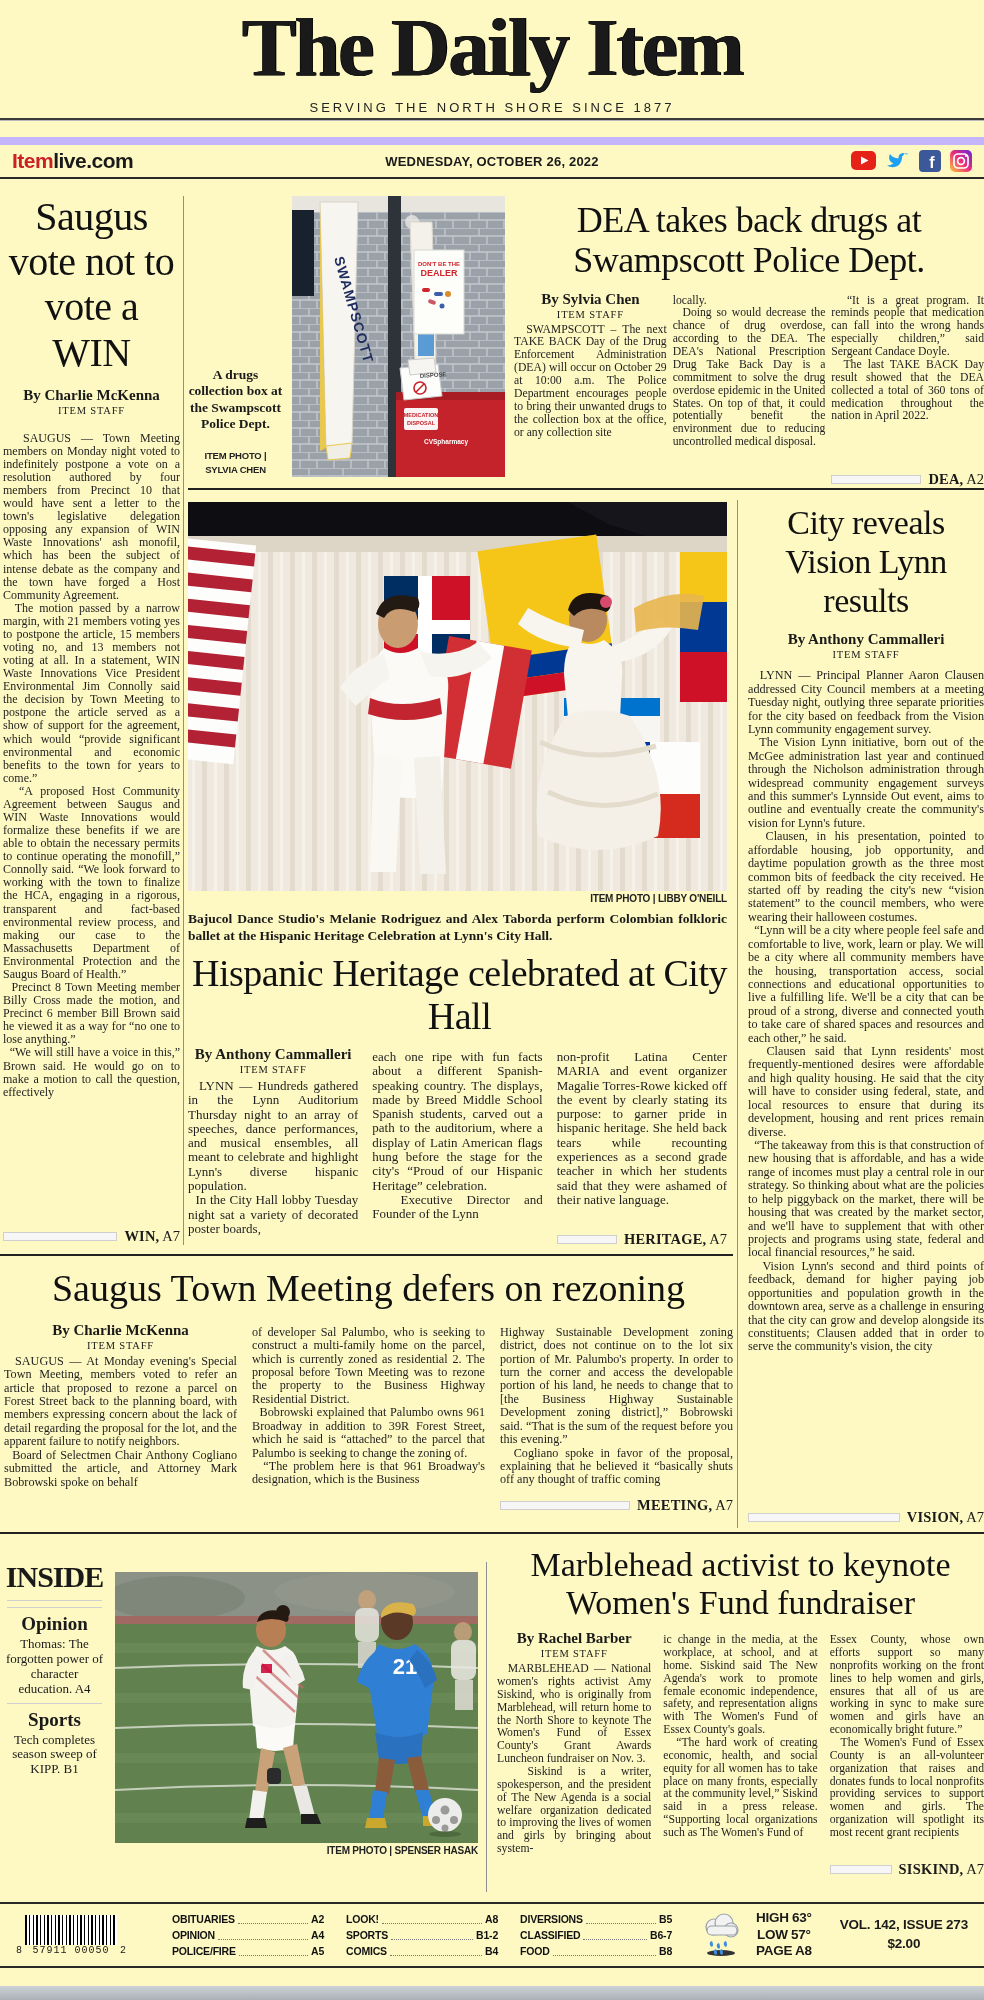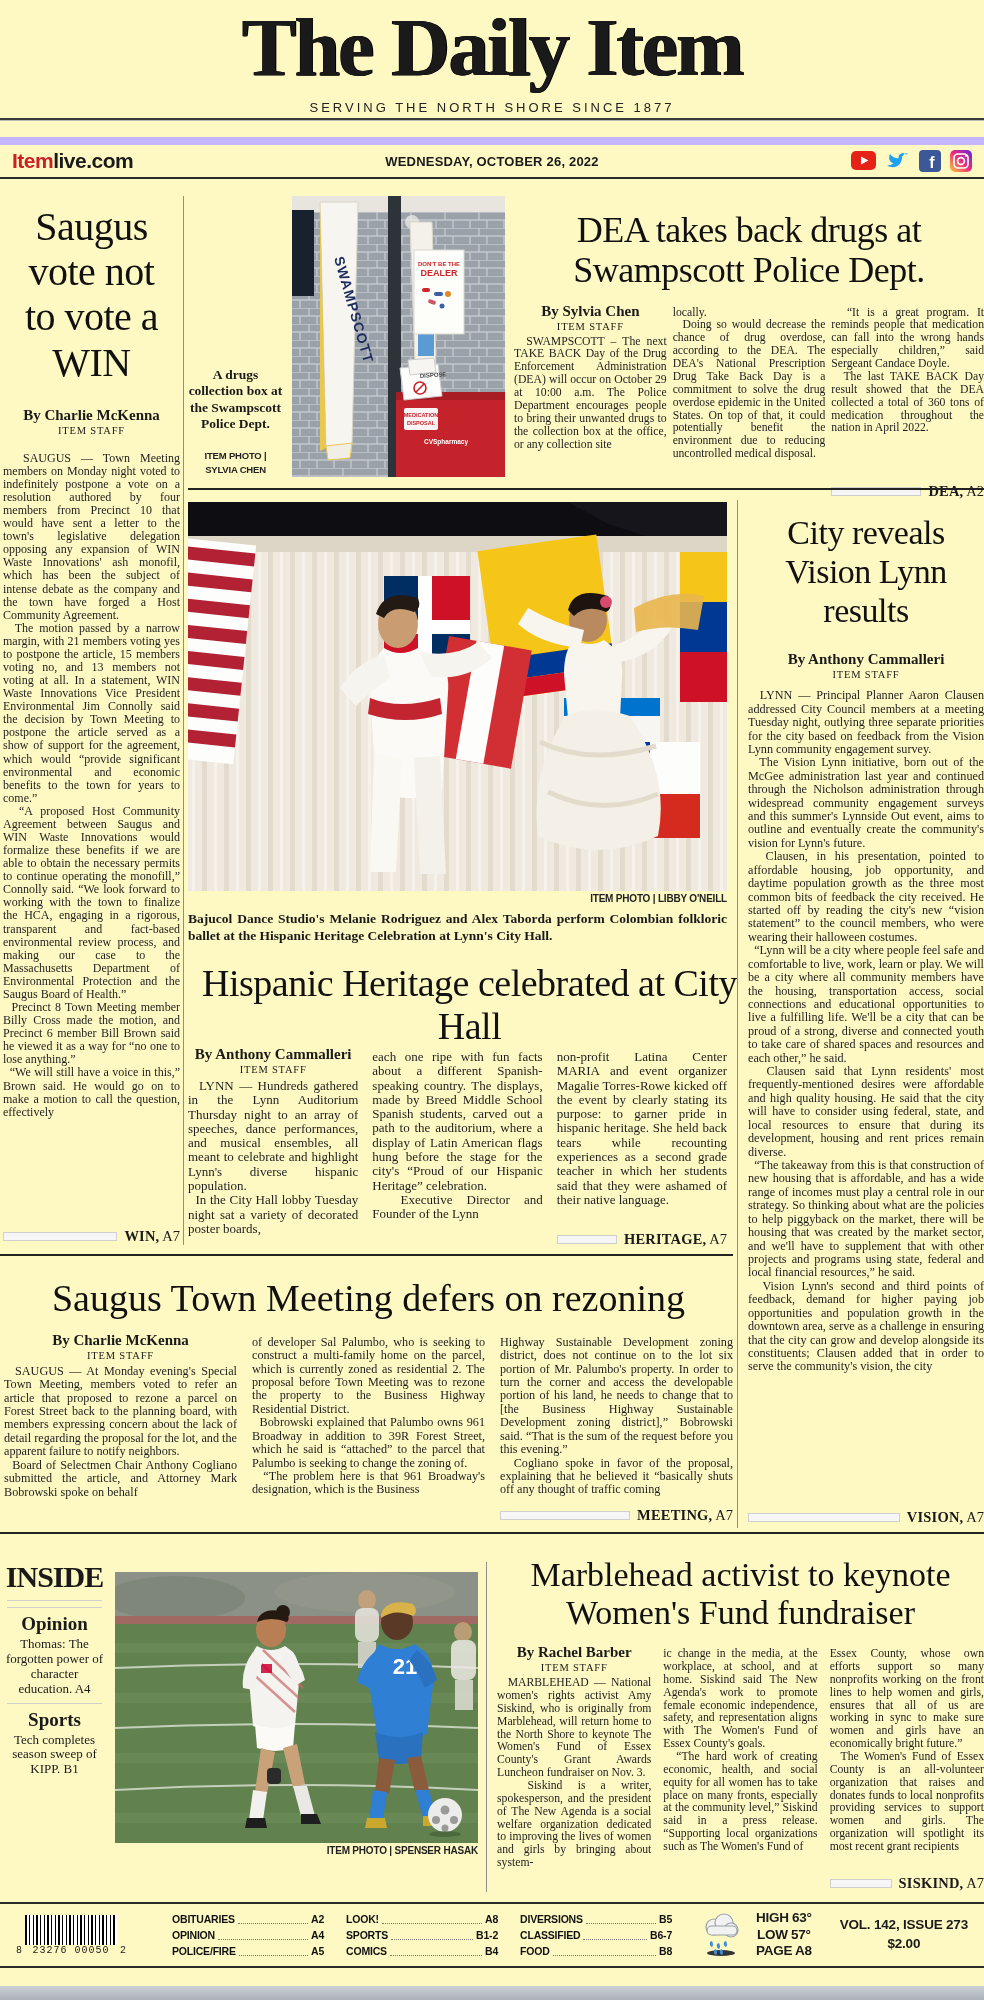--- a/index.html
+++ b/index.html
@@ -19,21 +19,21 @@
   .datebar{top:137px;left:0;width:984px;height:42px;border-top:8px solid #c4b5fd;border-bottom:2px solid #2a2a2a;
       display:flex;align-items:center;justify-content:space-between;padding:0 12px;box-sizing:border-box;
       font-family:"Liberation Sans",sans-serif;}
   .sitelogo{font-size:21px;font-weight:bold;letter-spacing:-0.5px;cursor:pointer;}
   .sitelogo .red{color:#cc2027;}
   .dateline{font-size:13px;font-weight:bold;letter-spacing:0.2px;position:absolute;left:0;right:0;text-align:center;pointer-events:none;}
   .social{display:flex;gap:9px;z-index:2;}
   .social svg{display:block;cursor:pointer;}
 
   
-  h1,h2{margin:12px;font-weight:400;color:#111;}
+  h1,h2{margin:2px;font-weight:400;color:#111;}
   .headline-xl{font-size:40px;line-height:1.13;text-align:center;letter-spacing:-0.5px;}
   .headline-lg{font-size:36px;line-height:1.12;text-align:center;letter-spacing:-0.5px;}
   .byline{font-size:15px;font-weight:bold;text-align:center;}
   .orgline{font-size:10.5px;text-align:center;letter-spacing:0.8px;margin-top:1px;}
   .bodytext{white-space:pre-wrap;text-align:justify;overflow:hidden;color:#1e1e1e;}
   .cols{display:flex;}
   .col{flex:1;display:flex;flex-direction:column;}
   .jump{display:flex;align-items:center;margin-top:auto;padding-top:4px;}
   .jump-rule{flex:1;height:7px;border:1px solid #cfcfcf;background:#f6f6f6;margin-right:7px;}
   .jump-text{font-size:14.5px;white-space:nowrap;}
@@ -527,21 +527,21 @@
           </div>
       </div>
     </div>
   </div>
 
   <div class="abs footer">
     <div class="barcode">
       <span>8</span>
       <span>
           <span class="bars" style="display:block"></span>
-      <span class="barnum" style="display:block">23276 00050</span>
+      <span class="barnum" style="display:block">57911 00050</span>
         </span>
       <span>2</span>
     </div>
     <div class="idxwrap">
       <div class="idxcol">
         <div class="idxrow">
             <span>OBITUARIES</span>
             <span class="leader"></span>
             <span>A2</span>
           </div>

